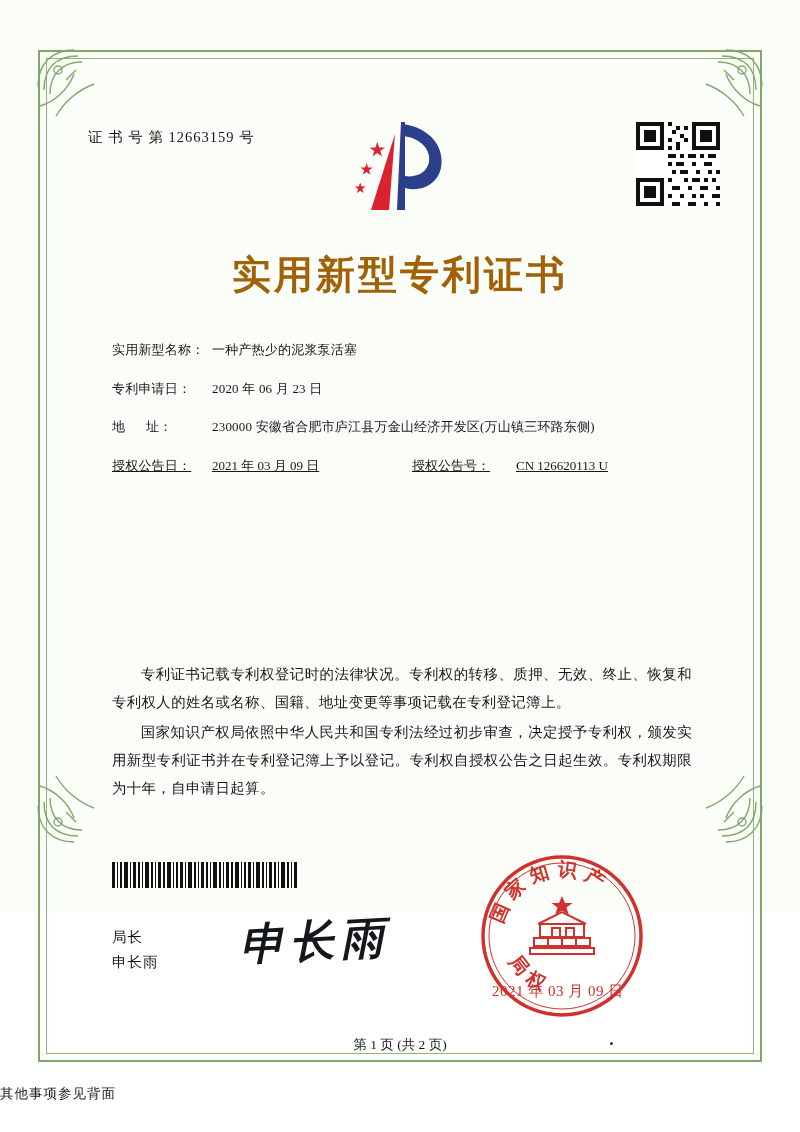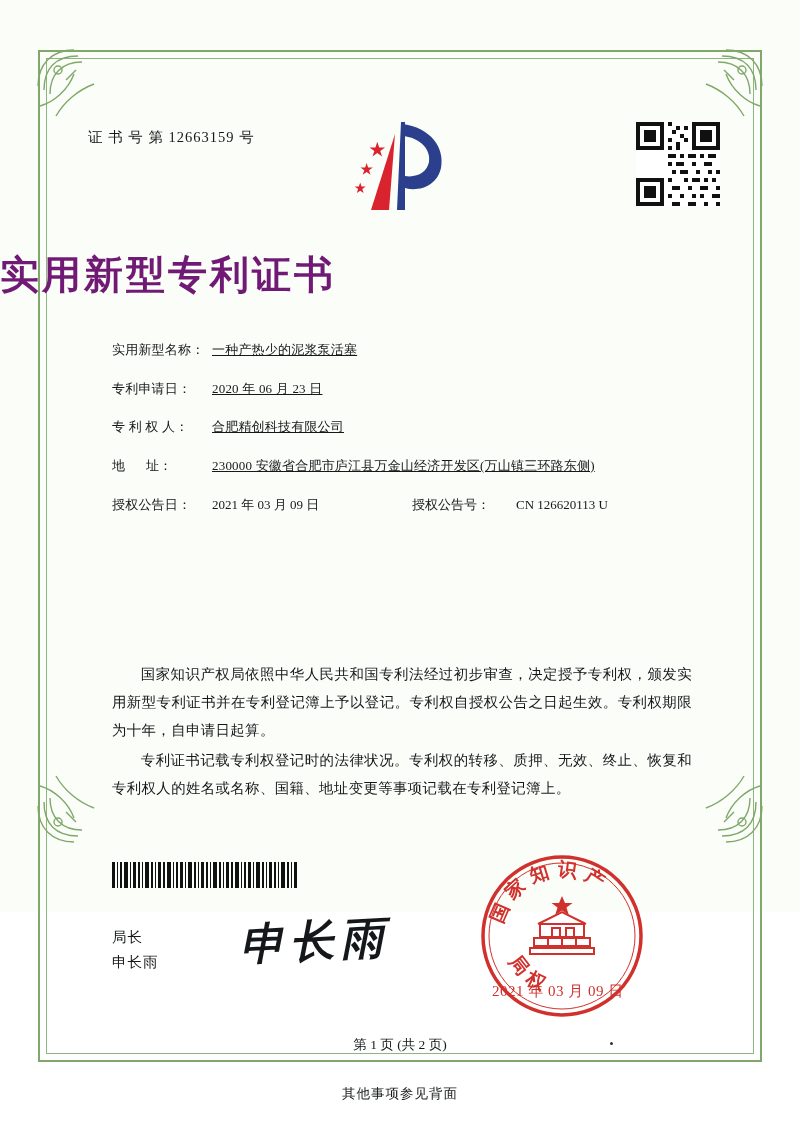--- a/index.html
+++ b/index.html
@@ -75,24 +75,25 @@
     right: 80px; top: 122px;
     width: 84px;
     height: 84px;
   }
 
   
   .title {
     position: absolute;
     left: 0; right: 0;
     top: 248px;
+    text-align: center;
     font-size: 39px;
     font-weight: bold;
     letter-spacing: 3px;
-    color: #701a75;
+    color: #a16207;
     font-family: "DejaVu Serif", "Liberation Serif", serif;
   }
 
   
   .fields {
     position: absolute;
     left: 112px;
     top: 340px;
     width: 600px;
     font-size: 13px;
@@ -106,26 +107,26 @@
   }
   .f-label {
     width: 100px;
     flex: 0 0 100px;
     white-space: pre;
     letter-spacing: 0.2px;
   }
   .f-value {
     flex: 1;
     letter-spacing: 0.2px;
-    text-decoration: underline;
   }
   .field-inline {
     display: flex;
     align-items: center;
     margin-bottom: 18.5px;
+    text-decoration: underline;
   }
   .f-label2 {
     width: 104px;
     flex: 0 0 104px;
     white-space: pre;
     margin-left: 30px;
   }
 
   
   .paras {
@@ -201,21 +202,20 @@
     left: 0; right: 0;
     top: 1036px;
     text-align: center;
     font-size: 13.5px;
     color: #16181a;
   }
   .footer-note {
     position: absolute;
     left: 0; right: 0;
     top: 1085px;
-    text-align: center;
     font-size: 13.5px;
     letter-spacing: 1px;
     color: #16181a;
     font-family: "DejaVu Serif", "Liberation Serif", serif;
   }
   .dot {
     position: absolute;
     left: 610px;
     top: 1042px;
     width: 3px; height: 3px;
@@ -369,38 +369,34 @@
   <div class="fields">
     <div class="field">
       <div class="f-label">实用新型名称：</div>
       <div class="f-value">一种产热少的泥浆泵活塞</div>
     </div>
     <div class="field">
       <div class="f-label">专利申请日：</div>
       <div class="f-value">2020 年 06 月 23 日</div>
     </div>
     <div class="field">
-      <div class="f-label">专 利 权 人：</div>
-      <div class="f-value">合肥精创科技有限公司</div>
-    </div>
-    <div class="field">
       <div class="f-label">地      址：</div>
       <div class="f-value">230000  安徽省合肥市庐江县万金山经济开发区(万山镇三环路东侧)</div>
     </div>
     <div class="field-inline">
       <div class="f-label">授权公告日：</div>
       <div style="flex:0 0 170px">2021 年 03 月 09 日</div>
       <div class="f-label2">授权公告号：</div>
       <div style="flex:1">CN 126620113 U</div>
     </div>
   </div>
 
   <div class="paras">
+    <p>专利证书记载专利权登记时的法律状况。专利权的转移、质押、无效、终止、恢复和专利权人的姓名或名称、国籍、地址变更等事项记载在专利登记簿上。</p>
     <p>国家知识产权局依照中华人民共和国专利法经过初步审查，决定授予专利权，颁发实用新型专利证书并在专利登记簿上予以登记。专利权自授权公告之日起生效。专利权期限为十年，自申请日起算。</p>
-    <p>专利证书记载专利权登记时的法律状况。专利权的转移、质押、无效、终止、恢复和专利权人的姓名或名称、国籍、地址变更等事项记载在专利登记簿上。</p>
   </div>
 
   <div class="barcode">
     <svg width="185" height="26" viewBox="0 0 185 26" shape-rendering="crispEdges">
       <g fill="#111">
         <rect x="0" y="0" width="3" height="26"></rect>
           <rect x="5" y="0" width="1" height="26"></rect>
         <rect x="8" y="0" width="2" height="26"></rect>
           <rect x="12" y="0" width="4" height="26"></rect>
         <rect x="18" y="0" width="1" height="26"></rect>

